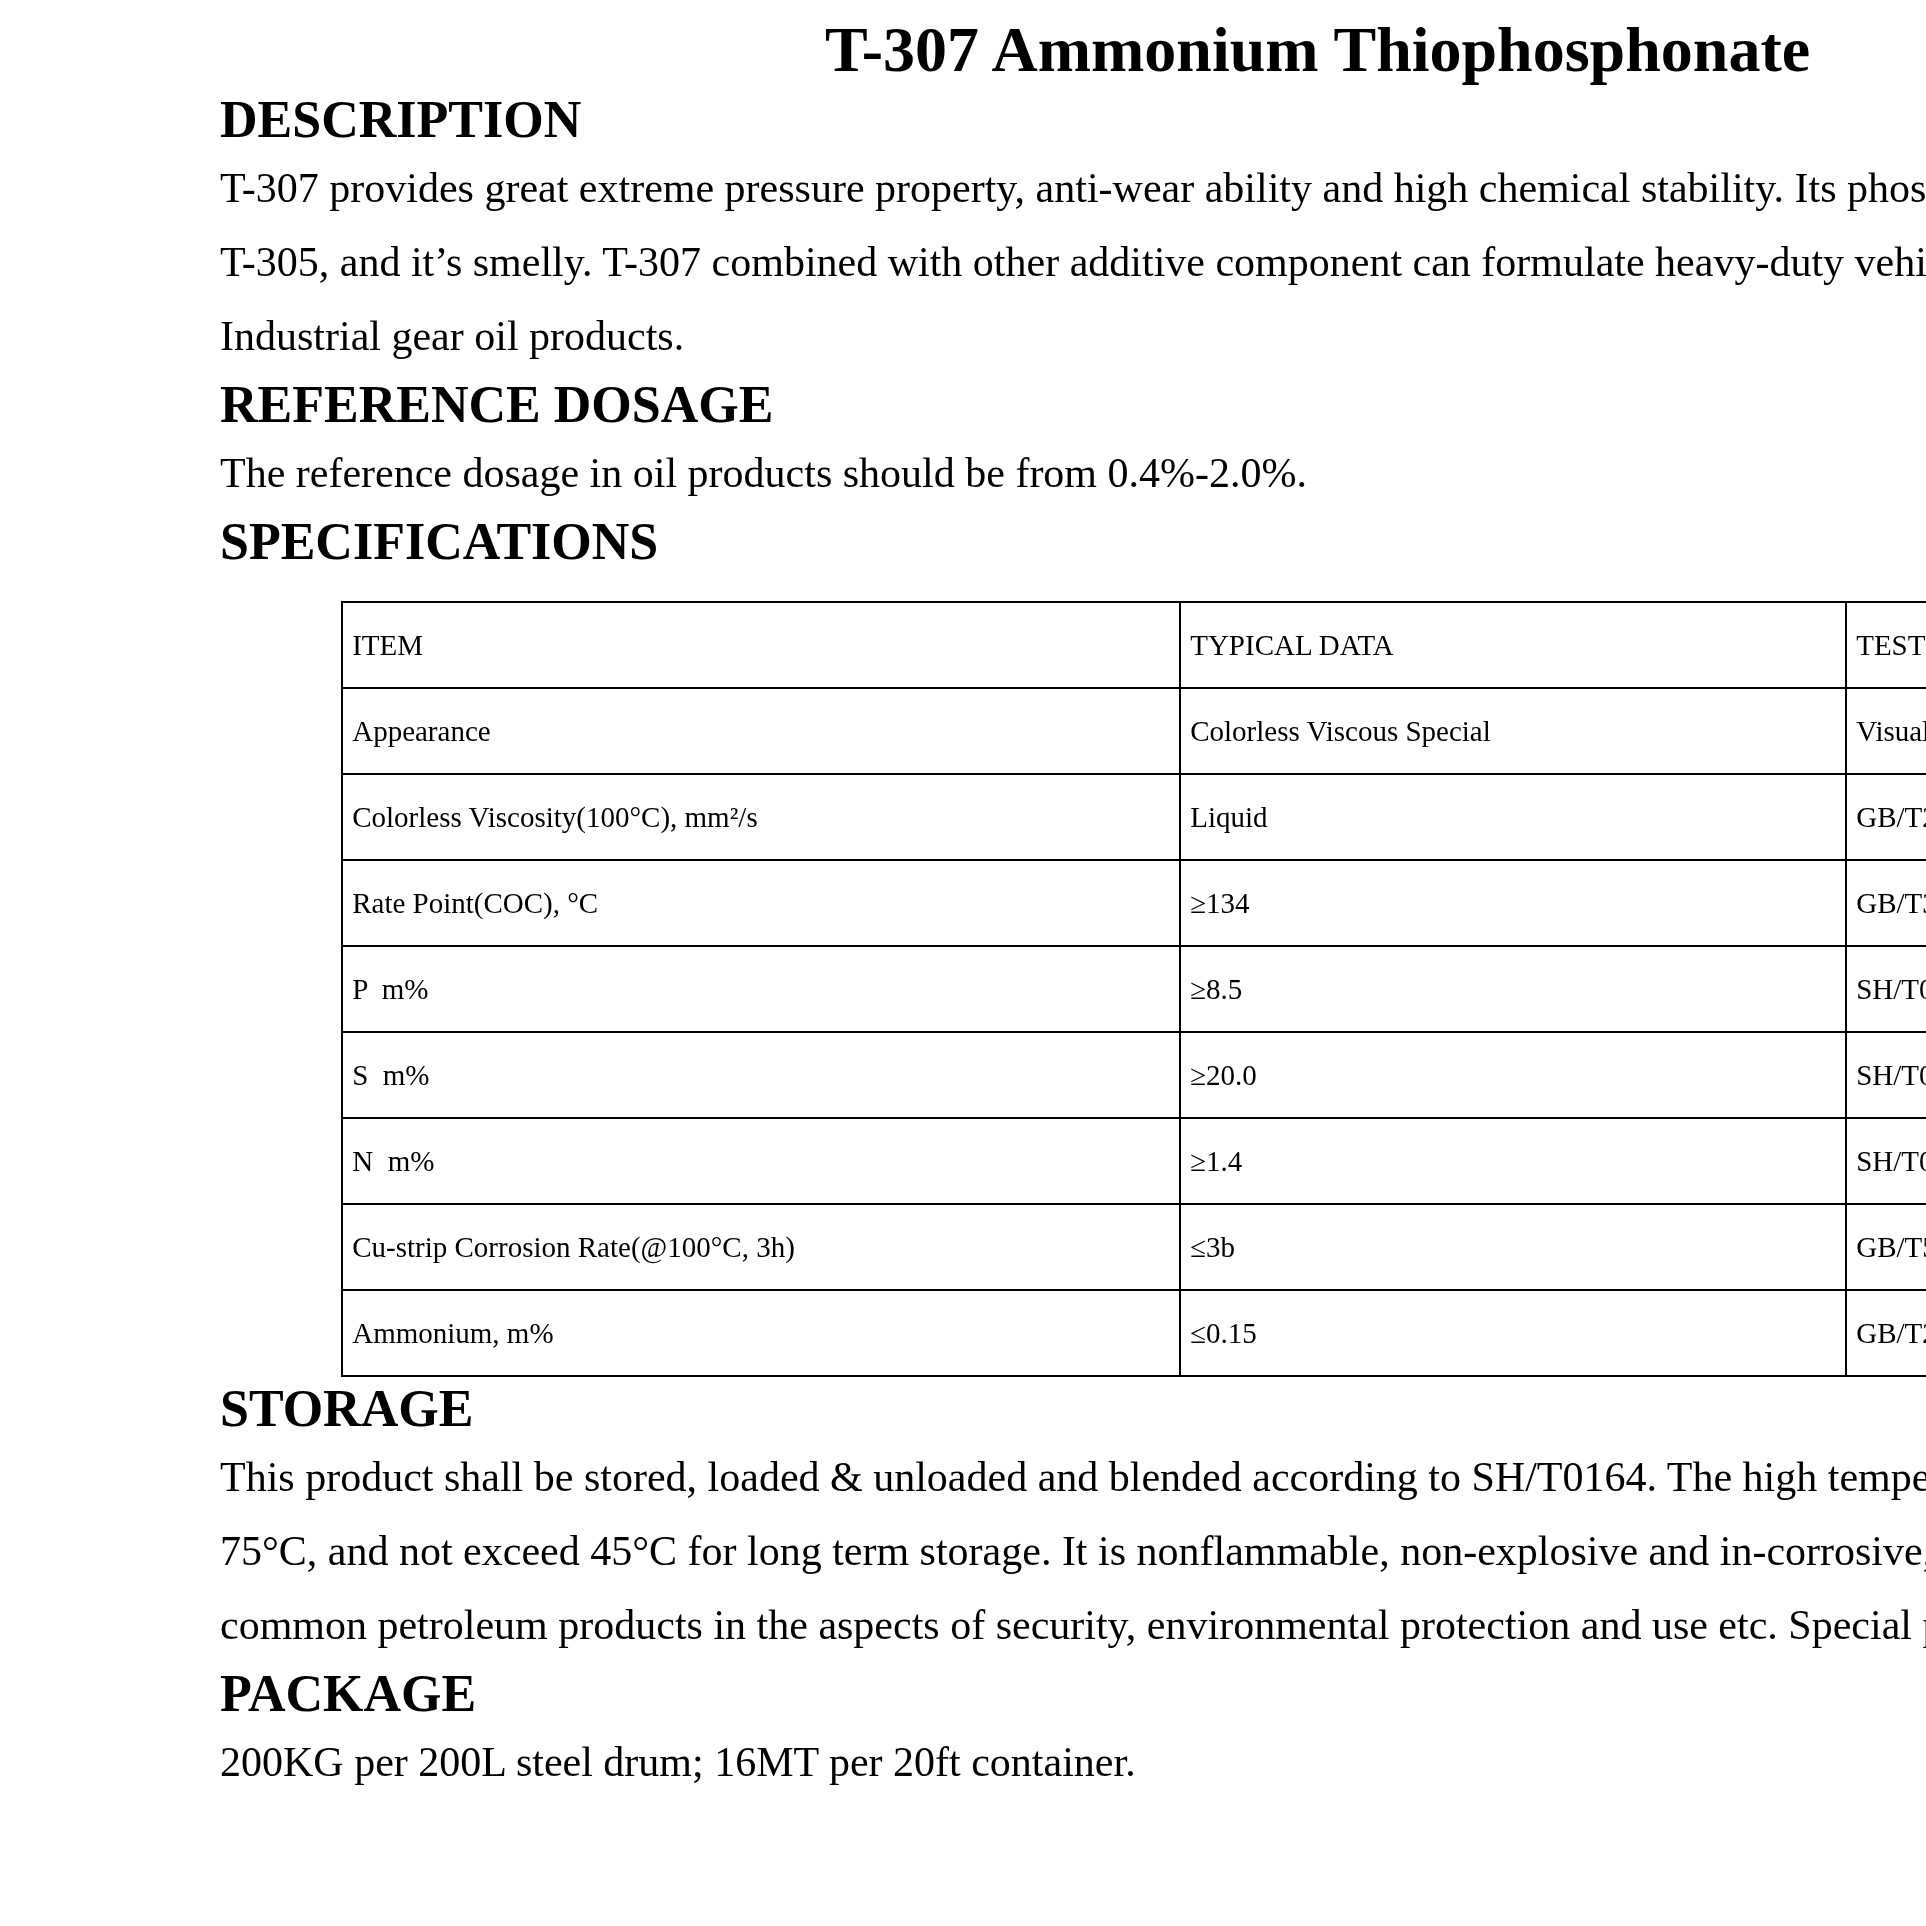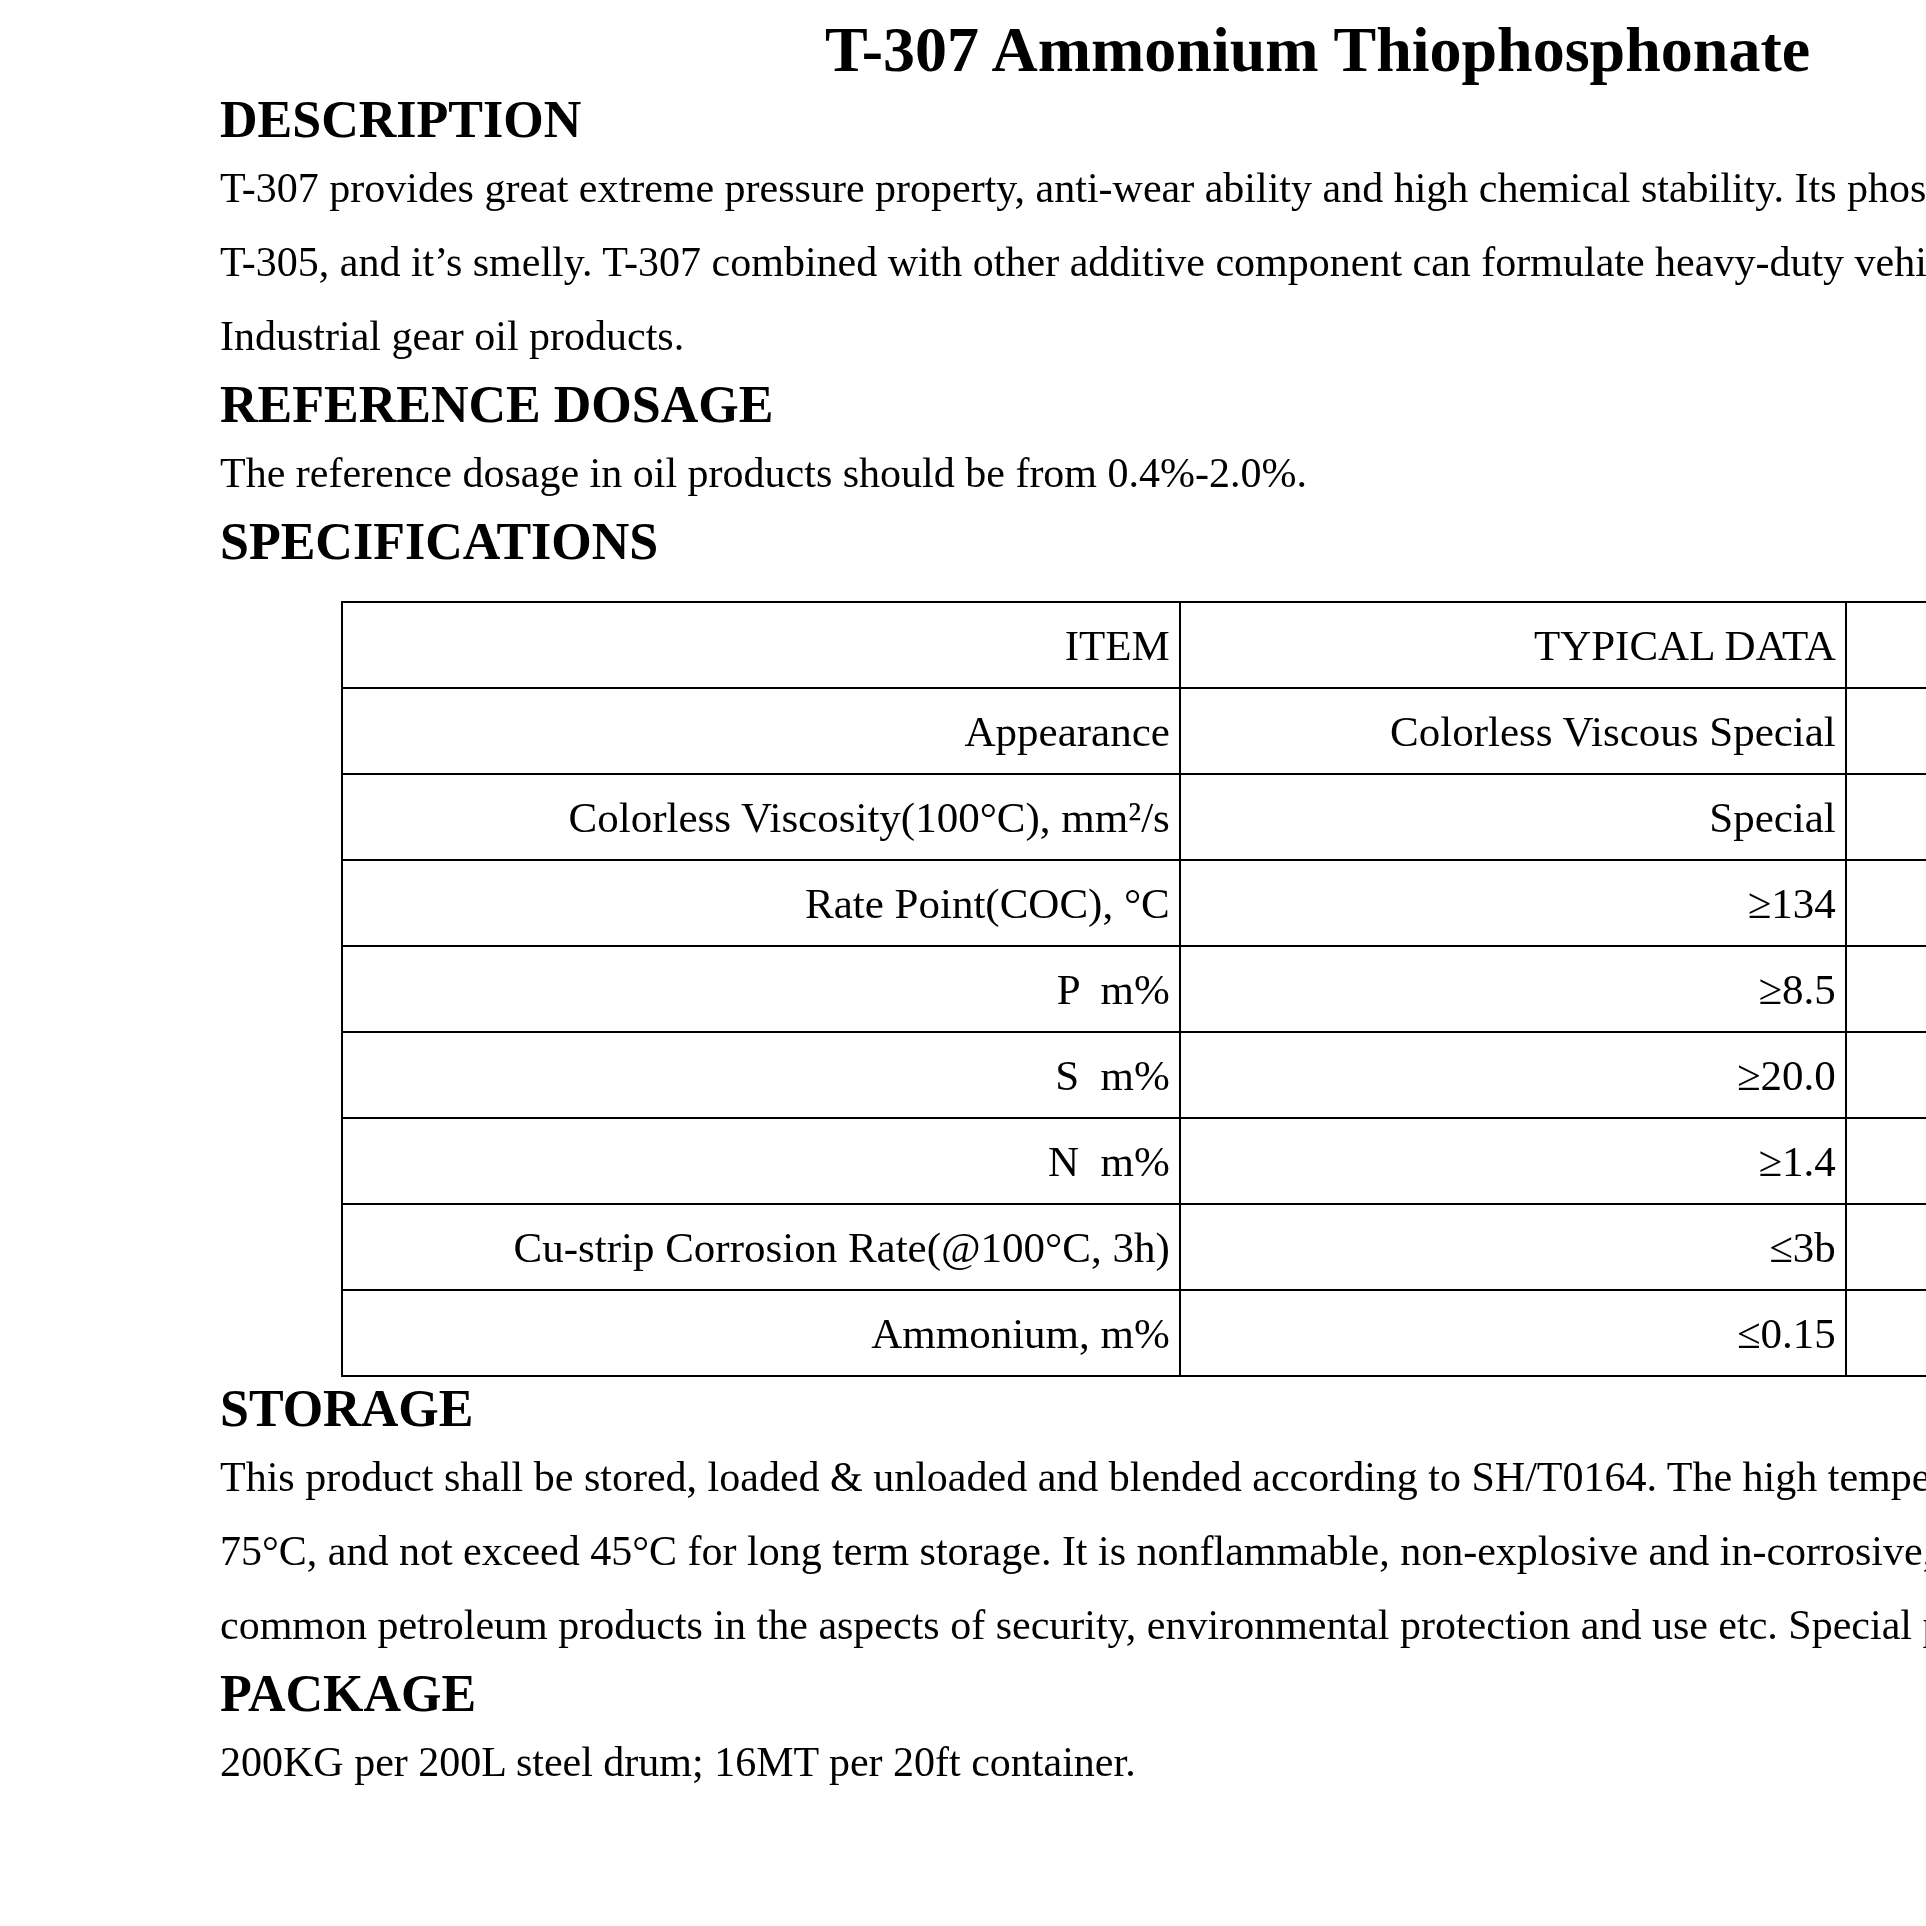--- a/index.html
+++ b/index.html
@@ -51,23 +51,23 @@
     border-collapse: collapse;
     table-layout: fixed;
   }
   table.spec-table col.c1 { width: 838px; }
   table.spec-table col.c2 { width: 666px; }
   table.spec-table col.c3 { width: 443px; }
   table.spec-table th,
   table.spec-table td {
     border: 2.3px solid #000000;
     height: 84px;
-    text-align: right;
+    text-align: left;
     vertical-align: middle;
-    font-size: 43px;
+    font-size: 29px;
     font-weight: normal;
     padding: 0 9.2px;
     white-space: pre-wrap;
   }
   .h-storage  { margin-top: 97px; }
   .p-storage  { margin-top: 11.6px;  }
   .h-package  { margin-top: 97px; }
   .p-package  { margin-top: 14.3px;  }
 </style>
 </head>
@@ -97,21 +97,21 @@
         <th>TYPICAL DATA</th>
         <th>TEST METHOD</th>
       </tr>
       <tr>
         <td>Appearance</td>
         <td>Colorless Viscous Special</td>
         <td>Visual</td>
       </tr>
       <tr>
         <td>Colorless Viscosity(100°C), mm²/s</td>
-        <td>Special</td>
+        <td>Liquid</td>
         <td>GB/T265</td>
       </tr>
       <tr>
         <td>Rate Point(COC), °C</td>
         <td>≥134</td>
         <td>GB/T3536</td>
       </tr>
       <tr>
         <td>P  m%</td>
         <td>≥8.5</td>

